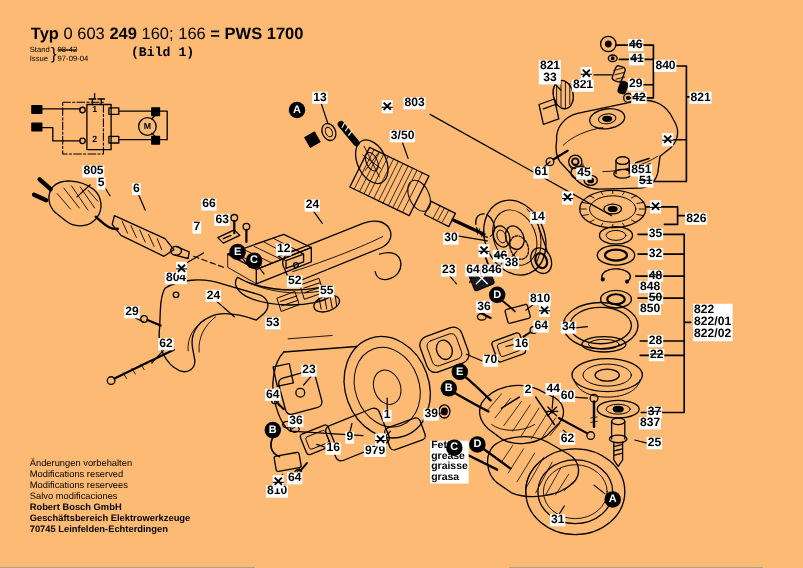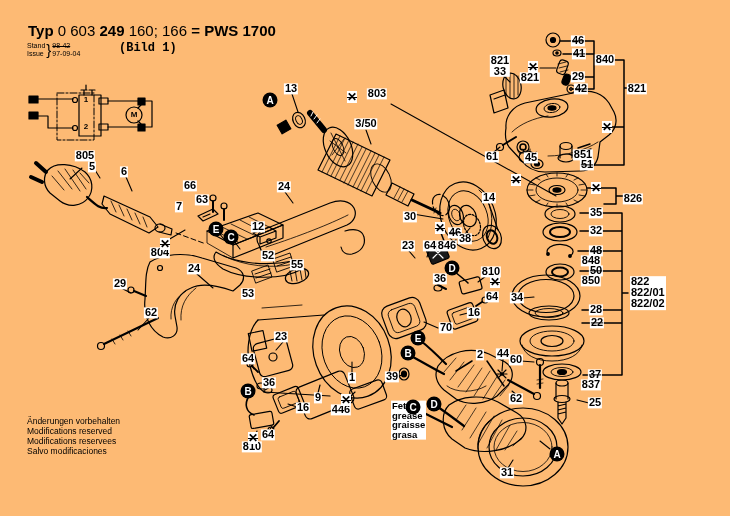--- a/index.html
+++ b/index.html
@@ -351,21 +351,21 @@
       <span class="plabel" style="left: 194px; top: 269px;">24</span>
       <span class="plabel" style="left: 120px; top: 284px;">29</span>
       <span class="plabel" style="left: 151px; top: 313px;">62</span>
       <span class="plabel" style="left: 281px; top: 337px;">23</span>
       <span class="plabel" style="left: 248px; top: 359px;">64</span>
       <span class="plabel" style="left: 269px; top: 383px;">36</span>
       <span class="plabel" style="left: 303px; top: 408px;">16</span>
       <span class="plabel" style="left: 252px; top: 447px;">810</span>
       <span class="plabel" style="left: 268px; top: 435px;">64</span>
       <span class="plabel" style="left: 318px; top: 398px;">9</span>
-      <span class="plabel" style="left: 341px; top: 410px;">446</span>
+      <span class="plabel" style="left: 341px; top: 410px;">979</span>
       <span class="plabel" style="left: 352px; top: 378px;">1</span>
       <span class="plabel" style="left: 392px; top: 377px;">39</span>
       <span class="plabel" style="left: 446px; top: 328px;">70</span>
       <span class="plabel" style="left: 480px; top: 355px;">2</span>
       <span class="plabel" style="left: 503px; top: 354px;">44</span>
       <span class="plabel" style="left: 516px; top: 360px;">60</span>
       <span class="plabel" style="left: 516px; top: 399px;">62</span>
       <span class="plabel" style="left: 507px; top: 473px;">31</span>
       <span class="plabel" style="left: 291px; top: 89px;">13</span>
       <span class="plabel" style="left: 377px; top: 94px;">803</span>
@@ -436,15 +436,20 @@
       <span class="xmark" style="left: 516px; top: 180px;">✕</span>
     </div>
 
 <div id="footer">
   <div id="notes">
         <div>Änderungen vorbehalten</div>
         <div>Modifications reserved</div>
         <div>Modifications reservees</div>
         <div>Salvo modificaciones</div>
       </div>
+  <div id="company">
+        <div>Robert Bosch GmbH</div>
+        <div>Geschäftsbereich Elektrowerkzeuge</div>
+        <div>70745 Leinfelden-Echterdingen</div>
+      </div>
 </div>
 
 </div>
 
 </body></html>

